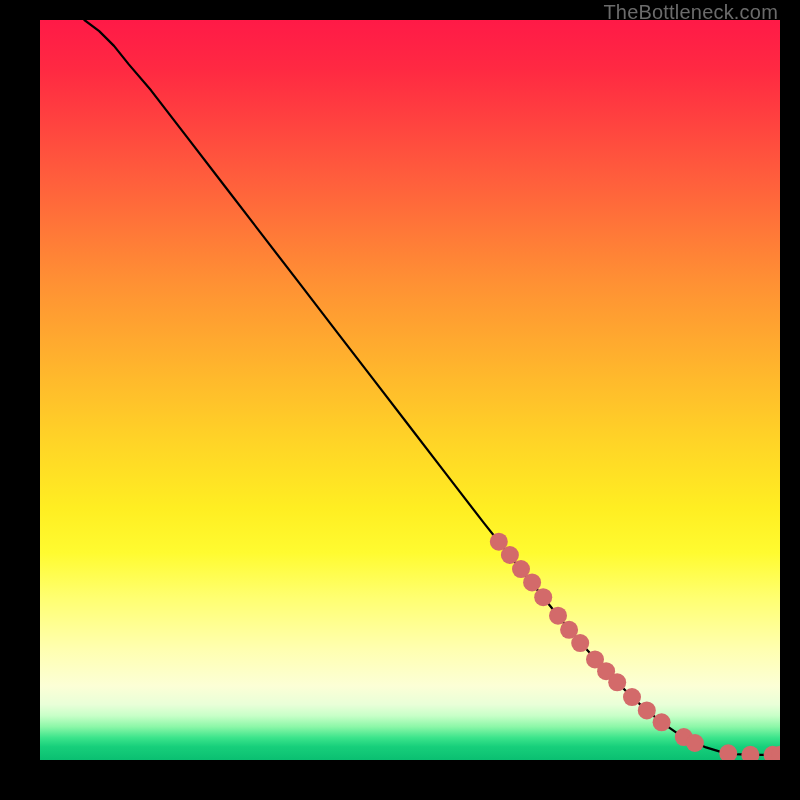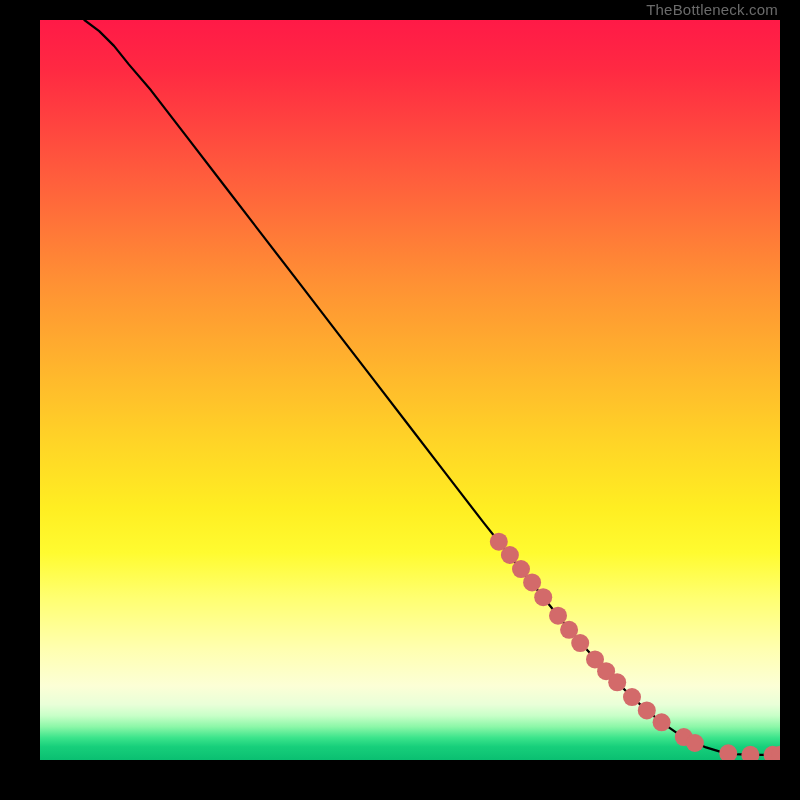--- a/index.html
+++ b/index.html
@@ -43,21 +43,21 @@
       #3be48b 97%,
       #17cf7b 98.2%,
       #0abf71 100%
     );
   }
   .watermark {
     position: absolute;
     top: 1px;
     right: 22px;
     color: #6b6b6b;
-    font-size: 15px;
+    font-size: 20px;
     font-weight: 400;
     letter-spacing: 0.2px;
     user-select: none;
   }
   svg.overlay {
     position: absolute;
     left: 0;
     top: 0;
     width: 740px;
     height: 740px;

